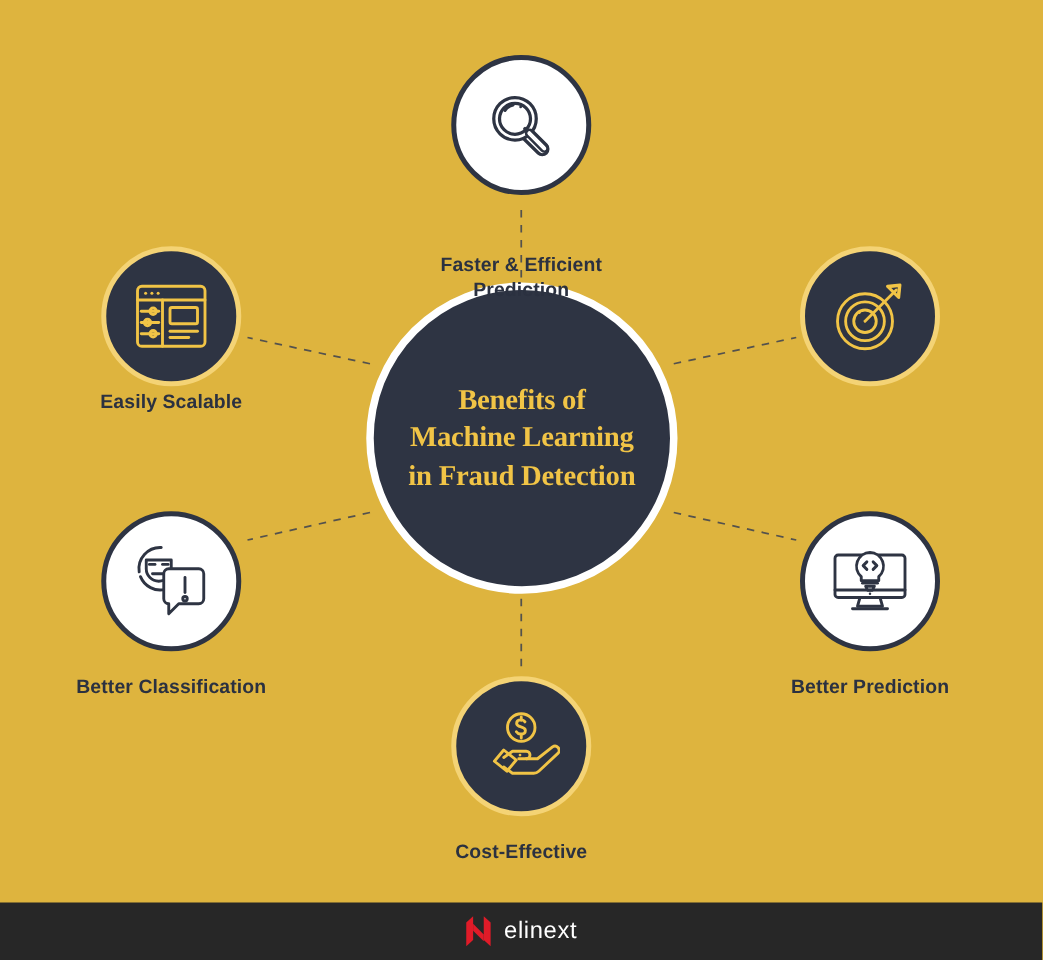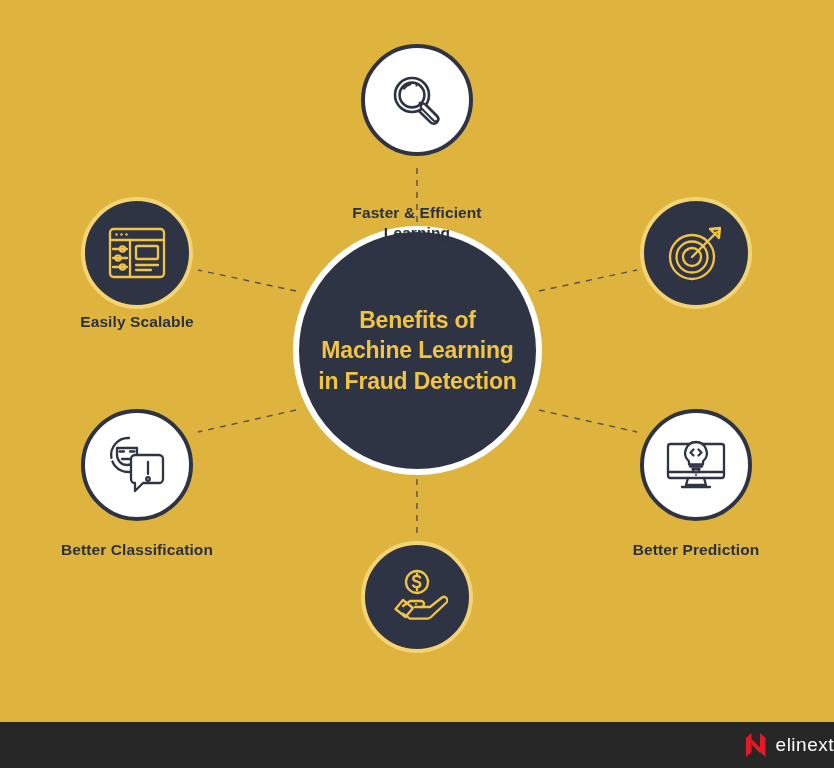--- a/index.html
+++ b/index.html
@@ -41,20 +41,21 @@
     justify-content: center;
     text-align: center;
   }
   .hub-text {
     color: #f1c446;
     font-size: 23px;
     font-weight: bold;
     line-height: 1.32;
     letter-spacing: -0.2px;
     padding: 0 10px;
+    font-family: Liberation Serif, serif;
   }
 
   
   .node {
     position: absolute;
     width: 112px;
     height: 112px;
   }
   .node .disc {
     width: 112px;
@@ -101,21 +102,21 @@
 
   
   .footer {
     position: absolute;
     left: 0; bottom: 0;
     width: 834px;
     height: 46px;
     background: #272727;
     display: flex;
     align-items: center;
-    justify-content: flex-end;
+    justify-content: center;
     gap: 9px;
   }
   .logo-word {
     color: #ffffff;
     font-size: 19px;
     letter-spacing: 0.5px;
     font-weight: normal;
   }
 </style>
 </head>
@@ -156,21 +157,21 @@
           <path d="M19 20.5 a11 11 0 0 1 6.5 -4.4" stroke-width="2.2"></path>
         </g>
         <g fill="none" stroke="#2e3443" stroke-width="2.6" stroke-linecap="round">
           <path d="M40.5 36.5 L52 48 a4.5 4.5 0 0 1 -6.4 6.4 L34 43"></path>
         </g>
       </svg>
     </div>
   </div>
   <div class="node-label" id="label-top">
     <span>Faster &amp; Efficient</span><br>
-    <span>Learning</span>
+    <span>Prediction</span>
   </div>
 
   <div class="node dark" id="node-upper-left">
     <div class="disc">
       <svg width="62" height="58" viewBox="0 0 62 58">
         <g fill="none" stroke="#f1c446" stroke-width="2.3" stroke-linecap="round" stroke-linejoin="round">
           <rect x="4" y="5" width="54" height="48" rx="3.5"></rect>
           <line x1="4" y1="16" x2="58" y2="16"></line>
           <line x1="24" y1="16" x2="24" y2="53"></line>
           <circle cx="10.5" cy="10.5" r="1.2" fill="#f1c446" stroke="none"></circle>
@@ -260,20 +261,23 @@
           <line x1="31" y1="5.6" x2="31" y2="8.2"></line>
           <line x1="31" y1="19.8" x2="31" y2="22.4"></line>
           <path d="M17 38 l7 -5 h11 a3 3 0 0 1 0 6 h-6"></path>
           <path d="M35 39 h9 l12 -9.5 a3.4 3.4 0 0 1 4.5 5 L45 49 a6 6 0 0 1 -4 1.6 H24 l-7 -5"></path>
           <path d="M9.5 41 l7.5 -9 l10 8 l-7.5 9 Z"></path>
           <circle cx="30" cy="36" r="1.1" fill="#f1c446" stroke="none"></circle>
         </g>
       </svg>
     </div>
   </div>
+  <div class="node-label" id="label-bottom">
+    <span>Cost-Effective</span>
+  </div>
 
   <div class="footer">
     <svg width="22" height="26" viewBox="0 0 22 26">
       <g fill="#e01b28">
         <path d="M1 6 L6.5 1 L6.5 20 L1 25 Z"></path>
         <path d="M15 1 L20.5 6 L20.5 25 L15 20 Z"></path>
         <path d="M6.5 7 L15 15.5 L15 21 L6.5 12.5 Z"></path>
       </g>
     </svg>
     <span class="logo-word">elinext</span>

